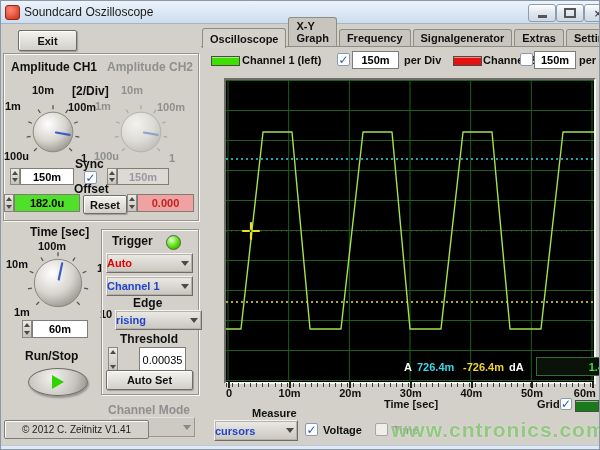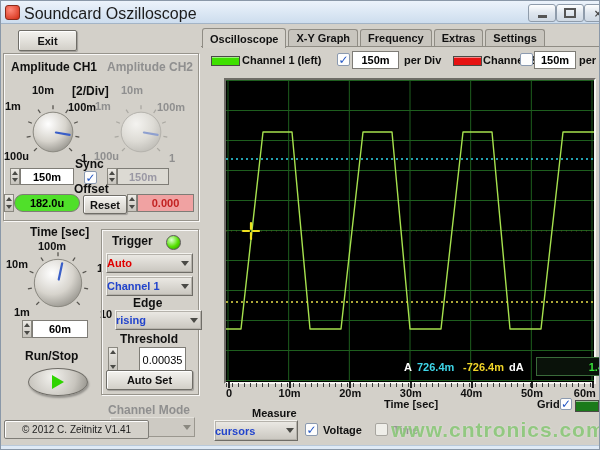--- a/index.html
+++ b/index.html
@@ -3,21 +3,21 @@
 <meta charset="utf-8">
 <style>
   html,body{margin:0;padding:0;background:#777;}
   .app{position:relative;width:600px;height:450px;overflow:hidden;background:#d3d0c9;
        font-family:"Liberation Sans",sans-serif;border:1px solid #8a98a8;box-sizing:border-box;}
   
   .titlebar{position:absolute;left:0;top:0;width:600px;height:22px;
             background:linear-gradient(#ecf3fb,#cdddee);border-bottom:1px solid #a3b4c6;}
   .appicon{position:absolute;left:4px;top:4px;width:13px;height:13px;border-radius:3px;
            background:radial-gradient(circle at 35% 30%,#ff8a7a,#d22a12);border:1px solid #8a2a1a;}
-  .wtitle{position:absolute;left:23px;top:4px;font-size:16px;color:#1c1c1c;}
+  .wtitle{position:absolute;left:23px;top:4px;font-size:12px;color:#1c1c1c;}
   .winbtn{position:absolute;top:3px;width:26px;height:16px;border:1px solid #8f9cab;border-radius:3px;
           background:linear-gradient(#fdfefe,#dfe6ee 50%,#cfd9e4);display:flex;align-items:center;justify-content:center;
           font:bold 10px "DejaVu Sans",sans-serif;color:#444;}
   .glyph-min{width:9px;height:3px;background:#555;margin-top:6px;}
   .glyph-max{width:8px;height:6px;border:2px solid #555;}
   
   .lbl{position:absolute;font:bold 11px "Liberation Sans",sans-serif;color:#101010;white-space:nowrap;}
   .lbl.big{font-size:12px;}
   .lbl.gray{color:#8f8f8f;}
   .btn{position:absolute;background:linear-gradient(#f4f3ef,#d2cfc8);border:1px solid #6f6d67;border-radius:2px;
@@ -32,21 +32,21 @@
   .knob{position:absolute;}
   .spin{position:absolute;display:flex;}
   .spin .arrows{width:10px;border:1px solid #8a8880;background:linear-gradient(#eceae5,#c6c3bc);
                 display:flex;flex-direction:column;box-sizing:border-box;}
   .arrows i{flex:1;position:relative;}
   .arrows i::after{content:'';position:absolute;left:1px;border-left:3px solid transparent;border-right:3px solid transparent;}
   .arrows i.up::after{top:2px;border-bottom:4px solid #4a4a46;}
   .arrows i.dn::after{bottom:2px;border-top:4px solid #4a4a46;}
   .spin .field{flex:1;border:1px solid #7e7c76;background:#fff;display:flex;align-items:center;justify-content:center;
                font:bold 11px "Liberation Sans",sans-serif;color:#000;}
-  .field.green{background:#50e02a;border-radius:9px;}
+  .field.green{background:#50e02a;}
   .field.pink{background:#f0a2a2;color:#c22222;}
   .field.dis{background:#dcdad3;color:#9a98a4;}
   .field.plain{font-weight:normal;}
   .dd{position:absolute;display:flex;align-items:center;background:linear-gradient(#eceae5,#c9c6bf);
       border:1px solid;border-color:#f4f3ef #6f6d67 #6f6d67 #f4f3ef;box-shadow:inset 0 0 0 1px #b5b2ab;
       font:bold 11px "Liberation Sans",sans-serif;}
   .dd .dd-text{flex:1;}
   .dd .dd-arrow{width:15px;height:100%;display:flex;align-items:center;justify-content:center;}
   .dd .dd-arrow::after{content:'';border-left:4px solid transparent;border-right:4px solid transparent;border-top:5px solid #4a4a46;}
   .dd.blue .dd-text{color:#2244cc;}
@@ -270,20 +270,21 @@
     <span class="dd-text">single</span>
     <span class="dd-arrow"></span>
   </div>
   <div class="copyright">© 2012  C. Zeitnitz V1.41</div>
 
   <div class="paneline"></div>
   <div class="tabbar" id="tabbar">
       <div class="tab active">Oscilloscope</div>
       <div class="tab">X-Y Graph</div>
       <div class="tab">Frequency</div>
+      <div class="tab">Signalgenerator</div>
       <div class="tab">Extras</div>
       <div class="tab">Settings</div>
     </div>
 
   <span class="swatch" style="left: 210px; top: 55px; width: 27px; height: 8px; background: rgb(63, 224, 0);"></span>
   <span class="lbl" style="left:241px;top:53px;">Channel 1 (left)</span>
   <span class="cb checked" style="left:336px;top:52px;"></span>
   <span class="vfield" style="left:351px;top:50px;width:47px;height:18px;">150m</span>
   <span class="lbl" style="left:403px;top:53px;">per Div</span>
   <span class="swatch" style="left: 452px; top: 55px; width: 27px; height: 8px; background: rgb(230, 18, 18);"></span>

